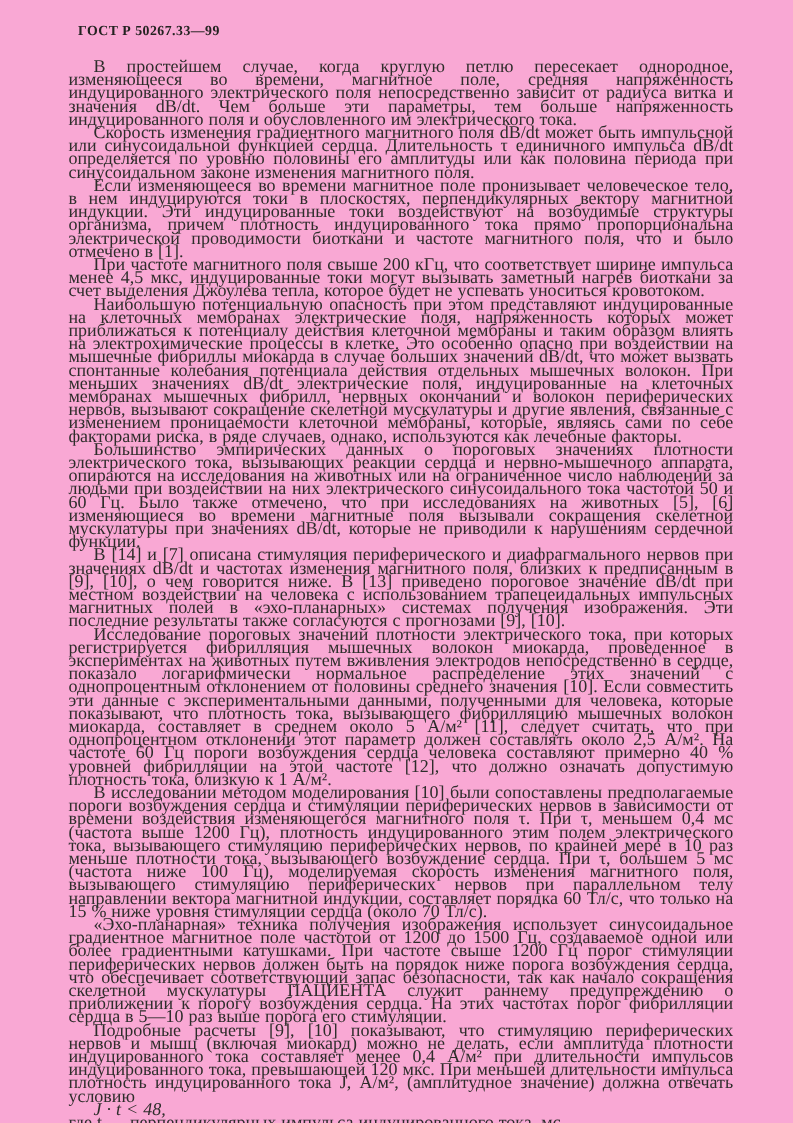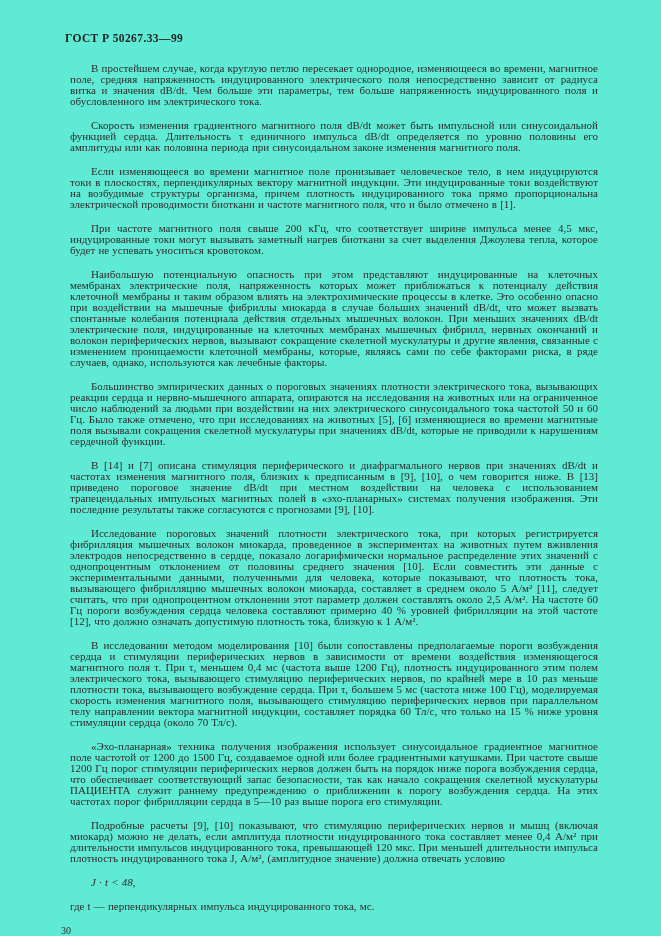--- a/index.html
+++ b/index.html
@@ -4,37 +4,37 @@
 <style>
   html, body {
     margin: 0;
     padding: 0;
     background: #f0f0ee;
   }
   .page {
     position: relative;
     width: 661px;
     height: 936px;
-    background: #5eead4;
+    background: #f9a8d4;
     box-sizing: border-box;
-    padding: 32px 50px 0 57px;
+    padding: 20px 50px 0 57px;
     color: #2e2d2b;
     font-family: "Liberation Serif", "DejaVu Serif", serif;
     overflow: hidden;
   }
   .doc-header {
     font-weight: bold;
     font-size: 11.5px;
     letter-spacing: 0.4px;
     color: #242321;
     margin: 0 0 19px 8px;
   }
   .body-text p {
-    margin: 13px;
-    font-size: 11px;
+    margin: 0;
+    font-size: 15px;
     line-height: 11px;
     text-align: justify;
     text-indent: 21px;
     word-spacing: 0.4px;
   }
   .body-text p.no-indent {
     text-indent: 0;
   }
   .formula {
     margin: 9px 0 8px 0;

